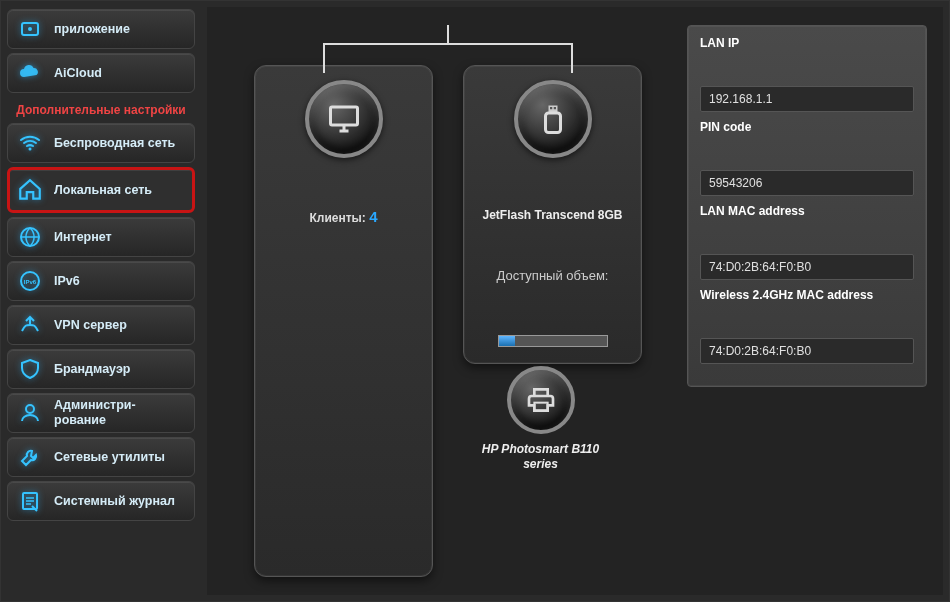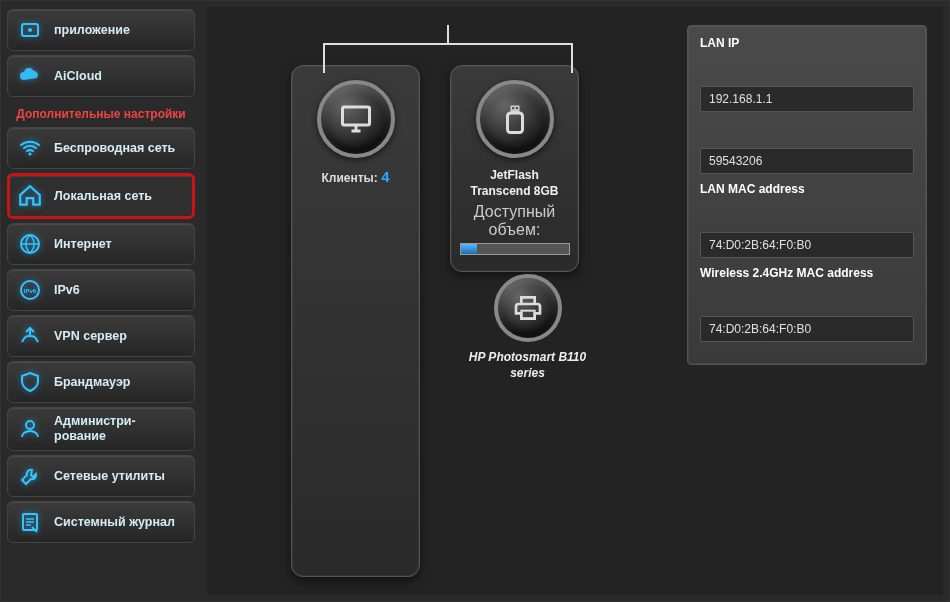--- a/index.html
+++ b/index.html
@@ -17,21 +17,21 @@
     background: #2a2a2a;
     padding: 8px 6px;
     display: flex;
     flex-direction: column;
     gap: 4px;
   }
   .side-item {
     display: flex;
     align-items: center;
     gap: 10px;
-    padding: 6px 8px;
+    padding: 0 8px;
     border-radius: 6px;
     background: linear-gradient(#3b3b3b,#262626);
     border: 1px solid #444;
     color: #d5ecf7;
     cursor: pointer;
     box-shadow: inset 0 1px 0 rgba(255,255,255,.08);
     min-height: 40px;
   }
   .side-item.selected {
     border: 3px solid #c81414;
@@ -81,48 +81,49 @@
     top: 0; left:50%;
     width:2px; height:18px;
     background:#ddd;
     transform:translateX(-1px);
   }
   .tree-line-v1 { position:absolute; top:18px; left:100px; width:2px; height:30px; background:#ddd; }
   .tree-line-v2 { position:absolute; top:18px; right:100px; width:2px; height:30px; background:#ddd; }
 
   .cards-row { display:flex; gap:30px; }
   .card {
-    width: 129px;
+    width: 179px;
     border-radius: 12px;
     background: linear-gradient(#3a3a3a,#2a2a2a);
     border:1px solid #555;
     box-shadow: inset 0 0 0 1px rgba(255,255,255,.05), 0 4px 10px rgba(0,0,0,.5);
     padding: 14px 10px 16px;
     text-align:center;
     color:#eee;
     font-size:12px;
     display:flex;
     flex-direction:column;
     align-items:center;
+    gap:40px;
   }
   .card .big-circle {
     width:78px; height:78px;
     border-radius:50%;
     background: radial-gradient(circle at 35% 30%, #666, #1a1a1a 70%);
     border:4px solid #888;
     box-shadow: inset 0 4px 8px rgba(255,255,255,.2), inset 0 -6px 10px rgba(0,0,0,.6), 0 2px 6px rgba(0,0,0,.6);
     display:flex;
     align-items:center; justify-content:center;
     margin-bottom:10px;
   }
   .big-circle svg { width:36px; height:36px; }
   .client-count { color:#2aa8ff; font-weight:bold; font-size:15px; }
   .client-label { color:#ddd; font-weight:bold; }
   .usb-name { font-weight:bold; line-height:1.3; margin-bottom:4px; }
-  .avail-label { font-size:16px; color:#ccc; margin-bottom:4px; }
+  .avail-label { font-size:13px; color:#ccc; margin-bottom:12px; }
   .usage-bar { width:110px; height:12px; background:#555; border:1px solid #999; position:relative; }
   .usage-bar .fill { position:absolute; left:0; top:0; bottom:0; width:15%; background:linear-gradient(#5fb6ff,#1a6fb0); }
   .printer-card { margin-top:-8px; width:155px; text-align:center;font-style:italic; }
   .printer-circle {
     width:68px; height:68px;
     border-radius:50%;
     background: radial-gradient(circle at 35% 30%, #666, #1a1a1a 70%);
     border:4px solid #888;
     display:flex;align-items:center;justify-content:center;
     margin: 10px auto 8px;
@@ -316,20 +317,21 @@
       </div>
     </div>
   </div>
 
   <div class="info-panel">
     <div class="info-row">
       <span class="info-label">LAN IP</span>
       <div class="info-value">192.168.1.1</div>
     </div>
     <div class="info-row">
+      <span class="info-label">PIN code</span>
       <div class="info-value">59543206</div>
     </div>
     <div class="info-row">
       <span class="info-label">LAN MAC address</span>
       <div class="info-value">74:D0:2B:64:F0:B0</div>
     </div>
     <div class="info-row">
       <span class="info-label">Wireless 2.4GHz MAC address</span>
       <div class="info-value">74:D0:2B:64:F0:B0</div>
     </div>

